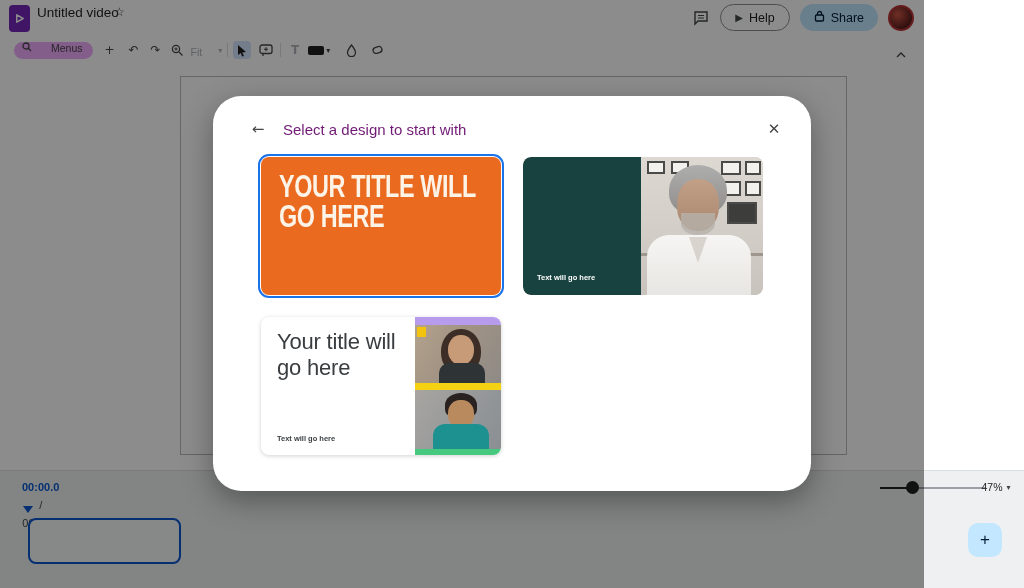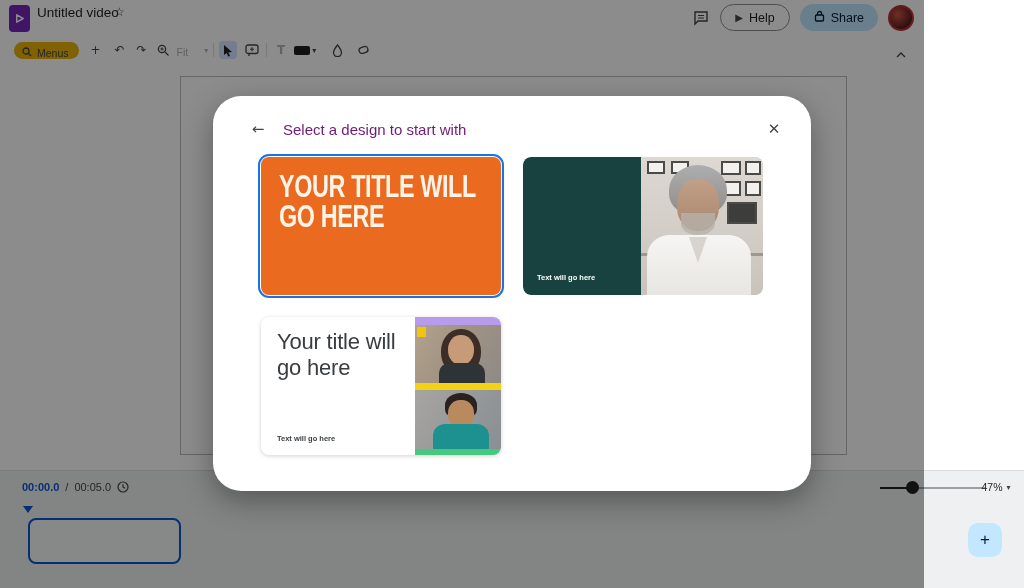--- a/index.html
+++ b/index.html
@@ -23,22 +23,22 @@
   .pill { display:flex; align-items:center; gap:6px; height:27px; border-radius:14px;
     padding:0 14px; font-size:12.5px; color:#1f1f1f; }
   .pill.play { border:1px solid #8a8d91; background:#fff; }
   .pill.share { background:#c2e7ff; color:#001d35; }
   .avatar { width:26px; height:26px; border-radius:50%;
     background:radial-gradient(circle at 35% 35%, #c54, #5a1e1e 70%);
     border:2px solid #b33; }
 
   
   .toolbar { left:0; top:39px; width:1024px; height:22px; display:flex; align-items:center; }
-  .menus-pill { margin-left:14px; height:17px; border-radius:9px; background:#eab308;
-    display:flex; align-items:flex-end; gap:5px; padding:0 10px 0 8px; font-size:10.5px; color:#444746; }
+  .menus-pill { margin-left:14px; height:17px; border-radius:9px; background:#f0abfc;
+    display:flex; align-items:flex-start; gap:19px; padding:0 10px 0 8px; font-size:10.5px; color:#444746; }
   .tbi { display:flex; align-items:center; justify-content:center; width:18px; height:18px;
     color:#444746; font-size:12px; font-family:"DejaVu Sans",sans-serif; }
   .tbi.sel { background:#d3e3fd; border-radius:4px; }
   .tbi.dis { color:#b0b3b8; }
   .tb-divider { width:1px; height:14px; background:#dadce0; margin:0 5px; }
   .fit-label { font-size:10.5px; color:#b0b3b8; margin:4px 2px 0 4px; }
   .swatch { width:16px; height:9px; background:#1f1f1f; border-radius:2px; }
   .chev { font-size:8px; color:#444746; font-family:"DejaVu Sans",sans-serif; }
   .collapse { right:18px; top:44px; color:#444746; }
 
@@ -46,21 +46,21 @@
   .canvas { left:180px; top:76px; width:667px; height:379px; background:#fff;
     border:1px solid #b7babd; }
 
   
   .peek-blue { left:462px; top:484px; width:41px; height:14px; border-radius:8px; background:#0b57d0; }
   .peek-gray { top:486px; width:24px; height:12px; border-radius:7px; background:#dfe1e5; }
 
   
   .timeline { left:0; top:470px; width:1024px; height:118px; background:#eef0f1;
     border-top:1px solid #dcdfe2; }
-  .time-row { left:22px; top:10px; display:flex; align-items:center; gap:6px; font-size:11px; }
+  .time-row { left:22px; top:10px; display:flex; align-items:center; gap:6px; font-size:11px;flex-direction:column; }
   .t-cur { color:#0b57d0; font-weight:bold; }
   .t-tot { color:#444746; }
   .playhead { left:23px; top:35px; width:0; height:0;
     border-left:5px solid transparent; border-right:5px solid transparent;
     border-top:7px solid #0b57d0; }
   .scene-thumb { left:28px; top:47px; width:153px; height:46px; border:2px solid #0b57d0;
     border-radius:8px; background:#f6f7f8; }
   .zoom-slider { left:880px; top:10px; width:106px; height:13px; }
   .zs-track-l { position:absolute; left:0; top:6px; width:32px; height:2px; background:#1f1f1f; }
   .zs-track-r { position:absolute; left:32px; top:6px; width:74px; height:2px; background:#9aa0a6; }

